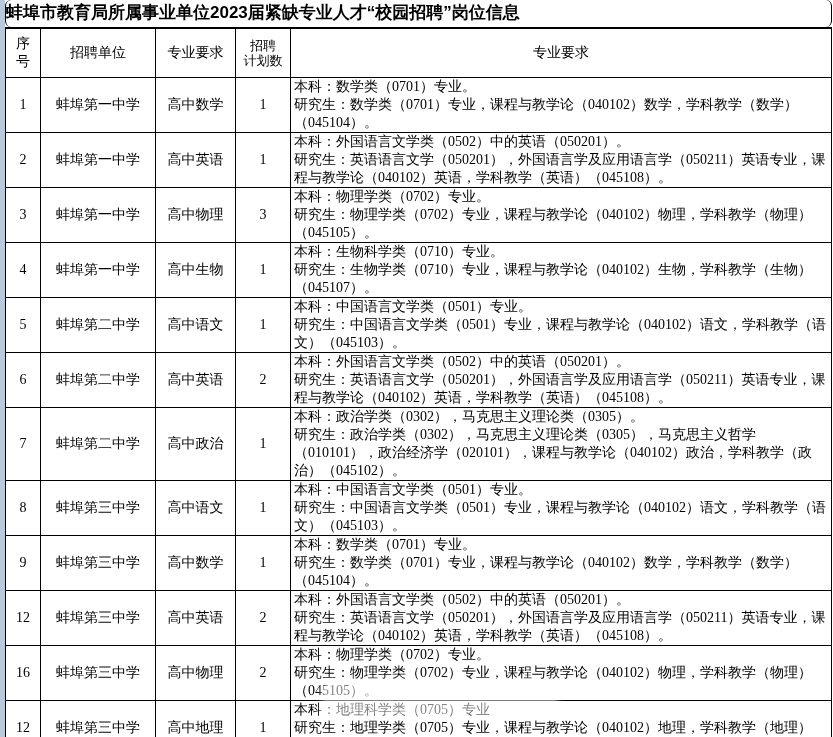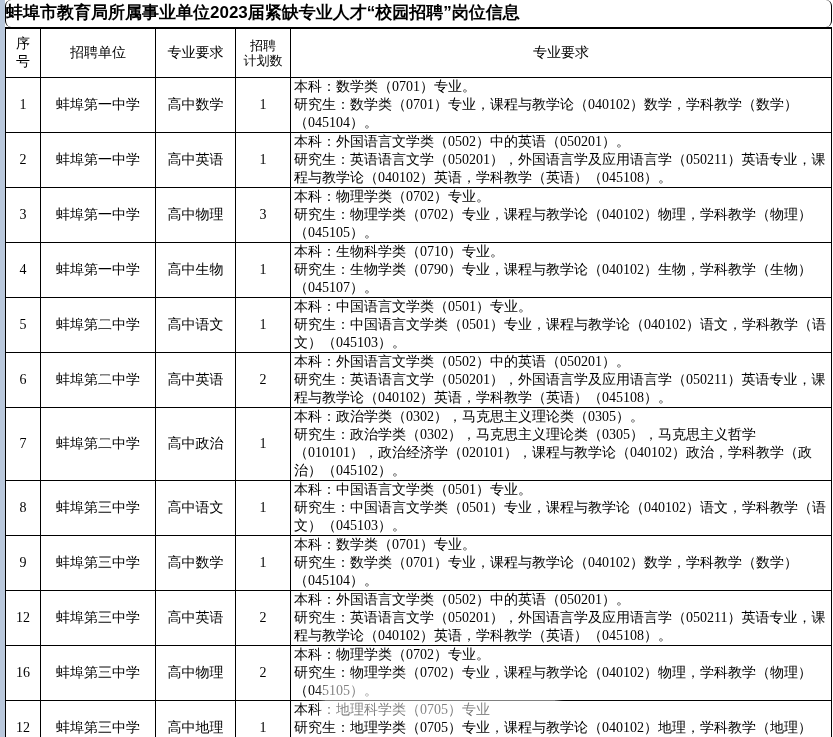--- a/index.html
+++ b/index.html
@@ -117,21 +117,21 @@
     </td>
   </tr>
 
   <tr>
     <td class="c c-no">4</td>
     <td class="c">蚌埠第一中学</td>
     <td class="c">高中生物</td>
     <td class="c">1</td>
     <td class="req">
       <div>本科：生物科学类（0710）专业。</div>
-      <div>研究生：生物学类（0790）专业，课程与教学论（040102）生物，学科教学（生物）（045107）。</div>
+      <div>研究生：生物学类（0710）专业，课程与教学论（040102）生物，学科教学（生物）（045107）。</div>
     </td>
   </tr>
 
   <tr>
     <td class="c c-no">5</td>
     <td class="c">蚌埠第二中学</td>
     <td class="c">高中语文</td>
     <td class="c">1</td>
     <td class="req">
       <div>本科：中国语言文学类（0501）专业。</div>

